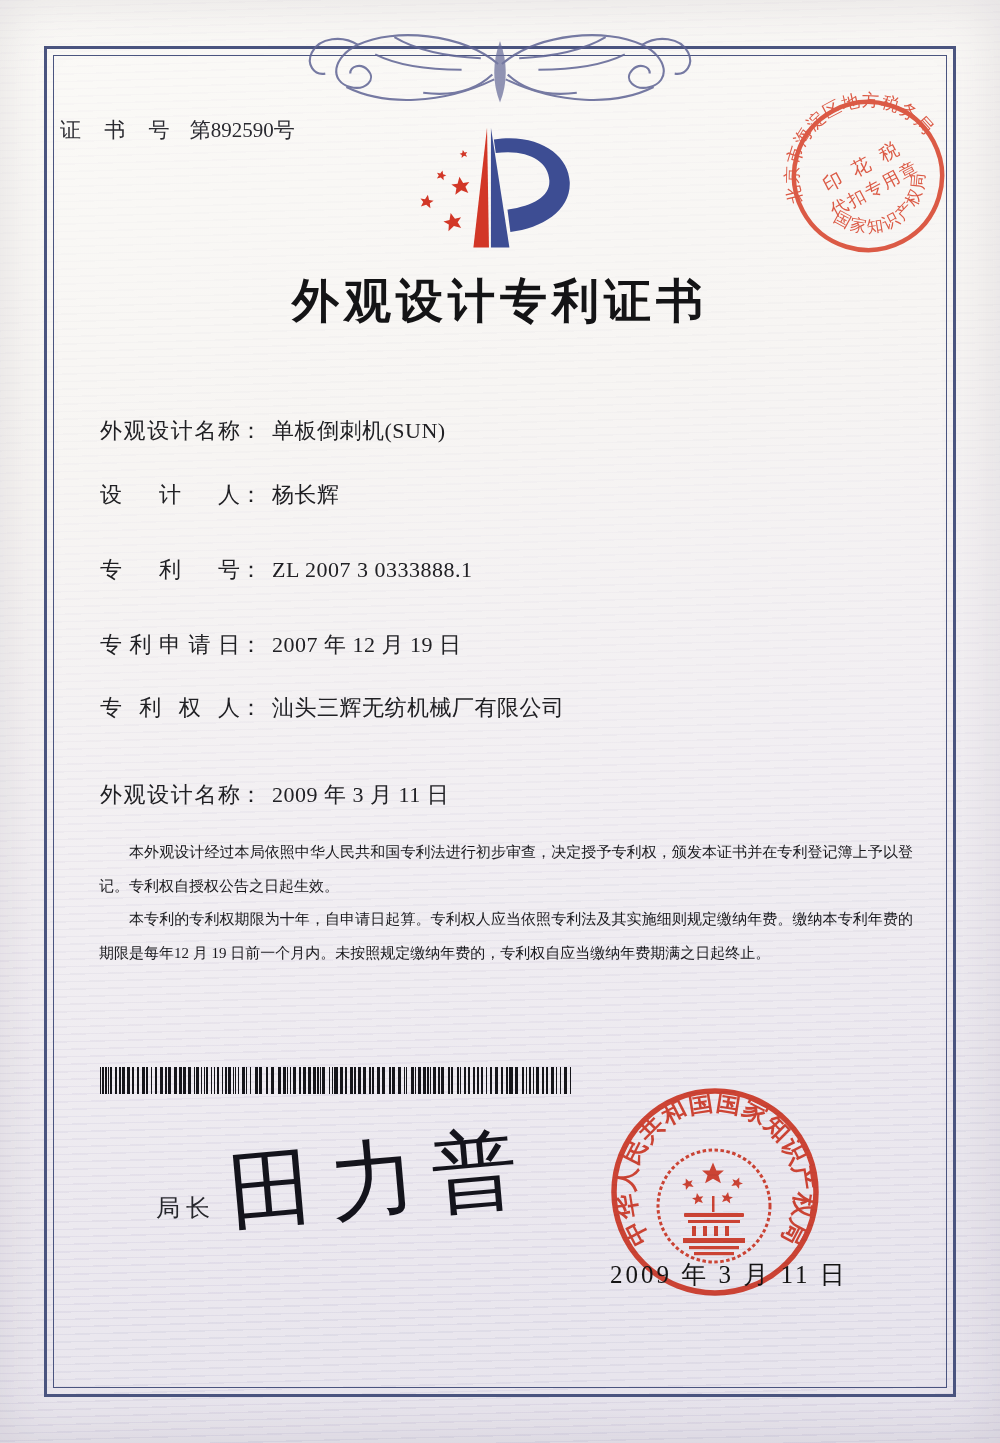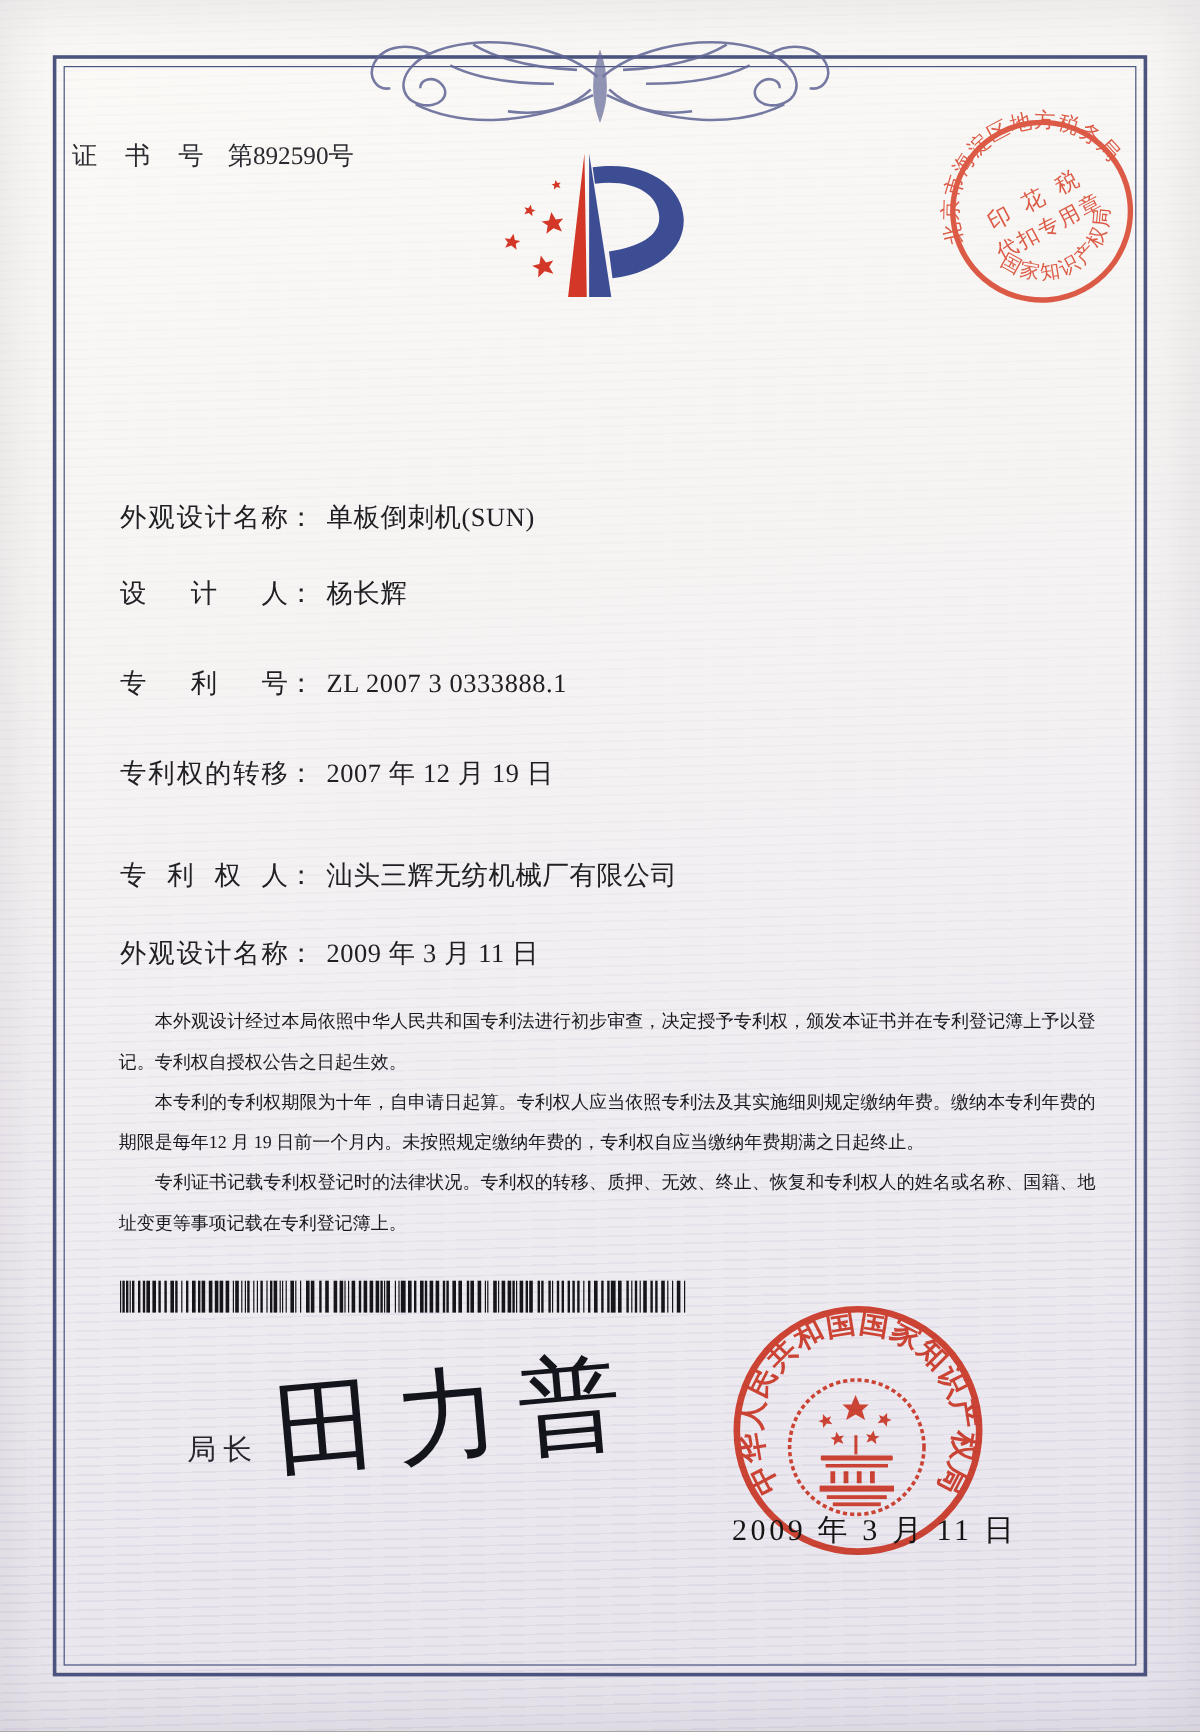--- a/index.html
+++ b/index.html
@@ -95,46 +95,46 @@
     <path fill="#3d4d93" d="M106,20 C152,13 183,36 184,64 C185,93 156,111 123,115 L120,92 C147,88 164,78 163,62 C162,42 140,30 108,34 Z"></path>
     <g fill="#d23727">
       <use href="#star5" transform="translate(75,35) scale(0.42) rotate(-12)"></use>
       <use href="#star5" transform="translate(52,57) scale(0.52) rotate(14)"></use>
       <use href="#star5" transform="translate(72,68) scale(0.98) rotate(-8)"></use>
       <use href="#star5" transform="translate(37,84) scale(0.72) rotate(10)"></use>
       <use href="#star5" transform="translate(64,105) scale(0.98) rotate(-14)"></use>
     </g>
   </svg>
 
+  <div class="page-title">外观设计专利证书</div>
 
   <div class="fields">
     <div class="field-row" style="top:12px">
       <span class="field-label">外观设计名称</span><span class="field-colon">：</span><span class="field-value">单板倒刺机(SUN)</span>
     </div>
     <div class="field-row" style="top:76px">
       <span class="field-label">设计人</span><span class="field-colon">：</span><span class="field-value">杨长辉</span>
     </div>
     <div class="field-row" style="top:151px">
       <span class="field-label">专利号</span><span class="field-colon">：</span><span class="field-value">ZL 2007 3 0333888.1</span>
     </div>
     <div class="field-row" style="top:226px">
-      <span class="field-label">专利权的转移</span><span class="field-colon">：</span><span class="field-value">2007 年 12 月 19 日</span>
-    </div>
-    <div class="field-row" style="top:311px">
+      <span class="field-label">专利申请日</span><span class="field-colon">：</span><span class="field-value">2007 年 12 月 19 日</span>
+    </div>
+    <div class="field-row" style="top:289px">
       <span class="field-label">专利权人</span><span class="field-colon">：</span><span class="field-value">汕头三辉无纺机械厂有限公司</span>
     </div>
     <div class="field-row" style="top:376px">
       <span class="field-label">外观设计名称</span><span class="field-colon">：</span><span class="field-value">2009 年 3 月 11 日</span>
     </div>
   </div>
 
   <div class="body-text">
     <p>本外观设计经过本局依照中华人民共和国专利法进行初步审查，决定授予专利权，颁发本证书并在专利登记簿上予以登记。专利权自授权公告之日起生效。</p>
     <p>本专利的专利权期限为十年，自申请日起算。专利权人应当依照专利法及其实施细则规定缴纳年费。缴纳本专利年费的期限是每年12 月 19 日前一个月内。未按照规定缴纳年费的，专利权自应当缴纳年费期满之日起终止。</p>
-    <p>专利证书记载专利权登记时的法律状况。专利权的转移、质押、无效、终止、恢复和专利权人的姓名或名称、国籍、地址变更等事项记载在专利登记簿上。</p>
   </div>
 
   <div class="barcode" id="barcode">
       <span style="width: 1px; margin-right: 1px;"></span>
       <span style="width: 2px; margin-right: 1px;"></span>
       <span style="width: 2px; margin-right: 1px;"></span>
       <span style="width: 1px; margin-right: 1px;"></span>
       <span style="width: 2px; margin-right: 3px;"></span>
       <span style="width: 2px; margin-right: 2px;"></span>
       <span style="width: 2px; margin-right: 1px;"></span>

